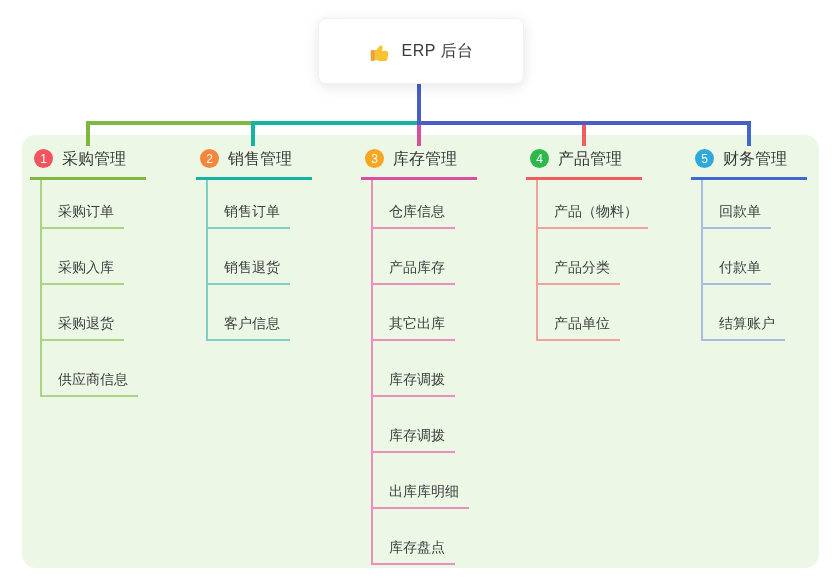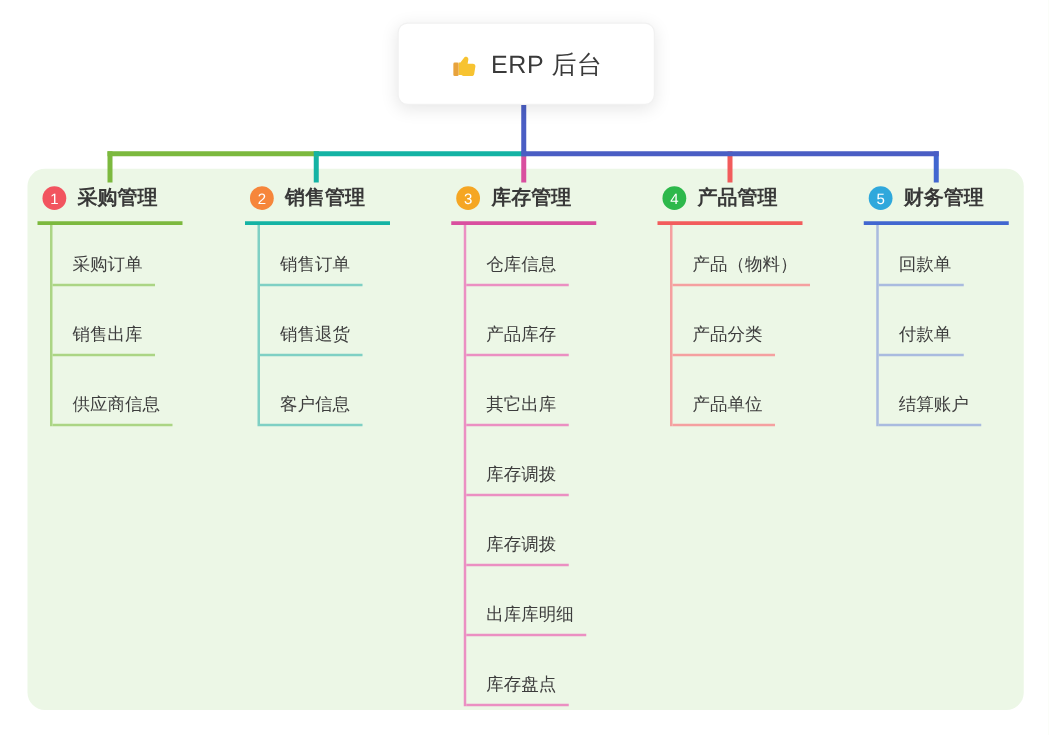--- a/index.html
+++ b/index.html
@@ -19,21 +19,21 @@
 
   
   .root-node{
     position:absolute;left:318px;top:18px;width:206px;height:66px;
     background:#ffffff;border:1px solid #f1f1f1;border-radius:8px;
     box-shadow:0 3px 14px rgba(0,0,0,.10);
     display:flex;align-items:center;justify-content:center;gap:10px;
     box-sizing:border-box;
   }
   .root-node .root-label{
-    font-size:20px;font-weight:500;color:#3a3a3a;letter-spacing:.5px;
+    font-size:16px;font-weight:500;color:#3a3a3a;letter-spacing:.5px;
     white-space:nowrap;
   }
   .root-node .root-icon{width:23px;height:23px;display:block;}
 
   
   .seg{position:absolute;}
   .seg.h{height:4px;}
   .seg.v{width:4px;}
 
   
@@ -43,21 +43,21 @@
     padding:3px 13px 8px 4px;min-width:116px;box-sizing:border-box;
     border-bottom:3px solid var(--c);
     cursor:default;
   }
   .badge{
     width:19px;height:19px;border-radius:50%;flex:0 0 19px;
     display:flex;align-items:center;justify-content:center;
     color:#ffffff;font-size:12px;line-height:1;
   }
   .parent-label{
-    font-size:16px;font-weight:700;color:#383838;white-space:nowrap;line-height:21px;
+    font-size:16px;font-weight:400;color:#383838;white-space:nowrap;line-height:21px;
   }
   .children{
     margin-left:10px;border-left:2px solid var(--cl);width:max-content;
   }
   .child{height:56px;display:flex;align-items:flex-end;}
   .child:first-child{height:49px;}
   .child-label{
     border-bottom:2px solid var(--cl);
     padding:0 10px 8px 16px;
     font-size:14px;color:#3d3d3d;white-space:nowrap;line-height:1.15;
@@ -94,23 +94,26 @@
   <div class="branch" style="left: 30px; top: 145px; --c: #7cb93e; --cl: #abd584;">
     <div class="parent">
       <span class="badge" style="background: rgb(242, 84, 95);">1</span>
       <span class="parent-label">采购管理</span>
     </div>
     <div class="children">
   <div class="child">
     <span class="child-label">采购订单</span>
   </div>
 
-
-  <div class="child">
-    <span class="child-label">销售出库</span>
+  <div class="child">
+    <span class="child-label">采购入库</span>
+  </div>
+
+  <div class="child">
+    <span class="child-label">采购退货</span>
   </div>
 
   <div class="child">
     <span class="child-label">供应商信息</span>
   </div>
 </div>
   </div>
 
   <div class="branch" style="left: 196px; top: 145px; --c: #14b3a4; --cl: #7fd0c4;">
     <div class="parent">

